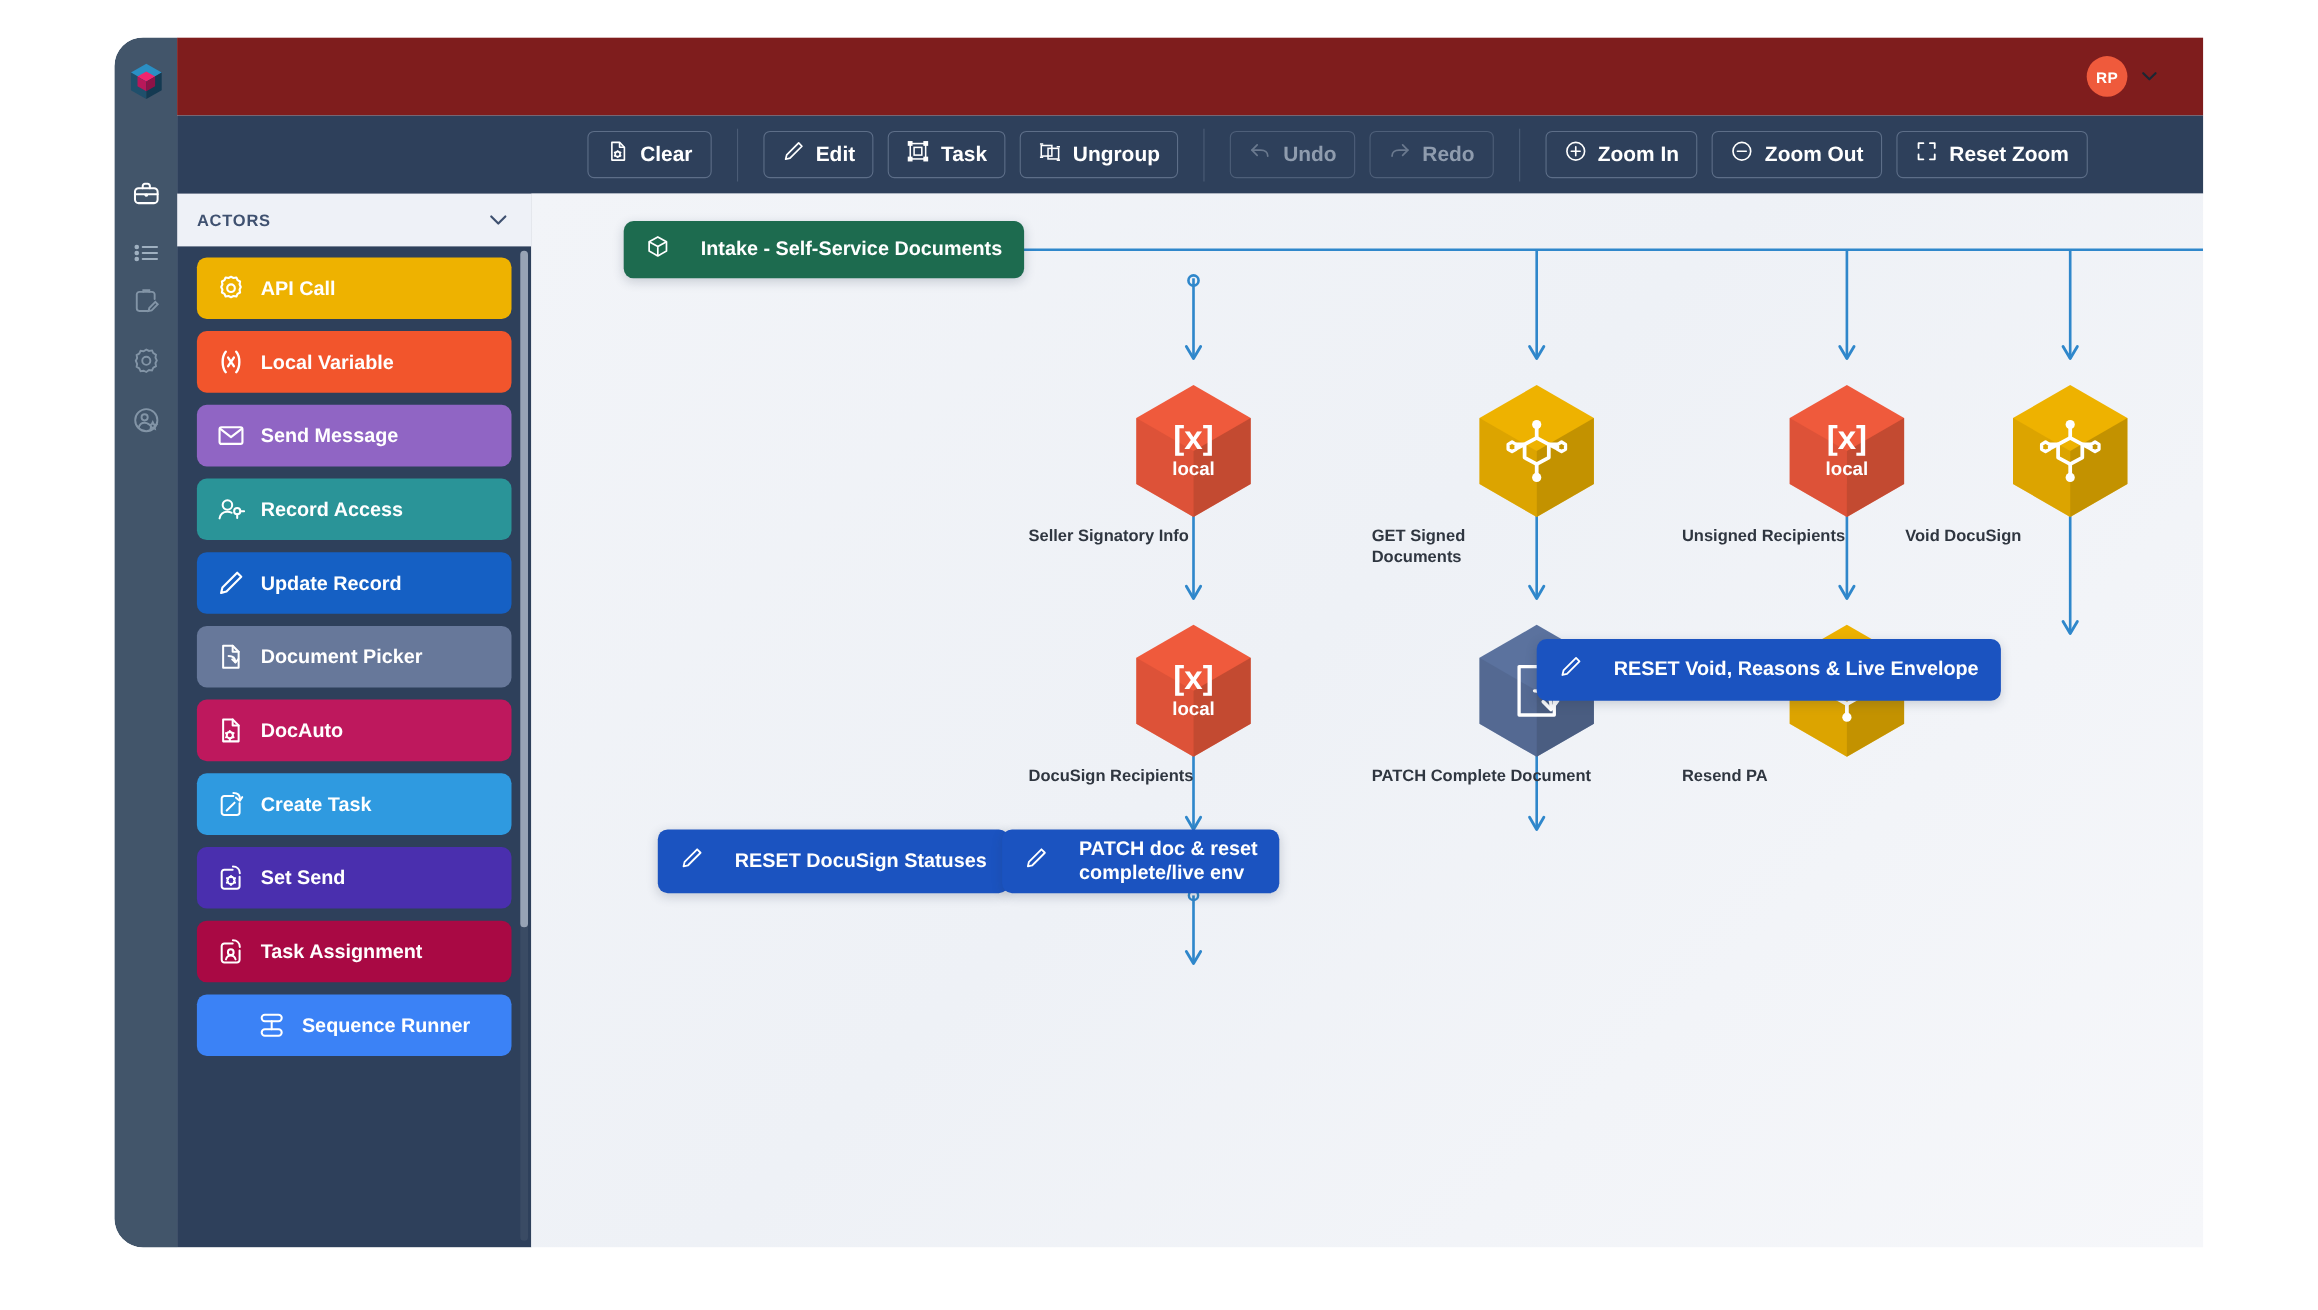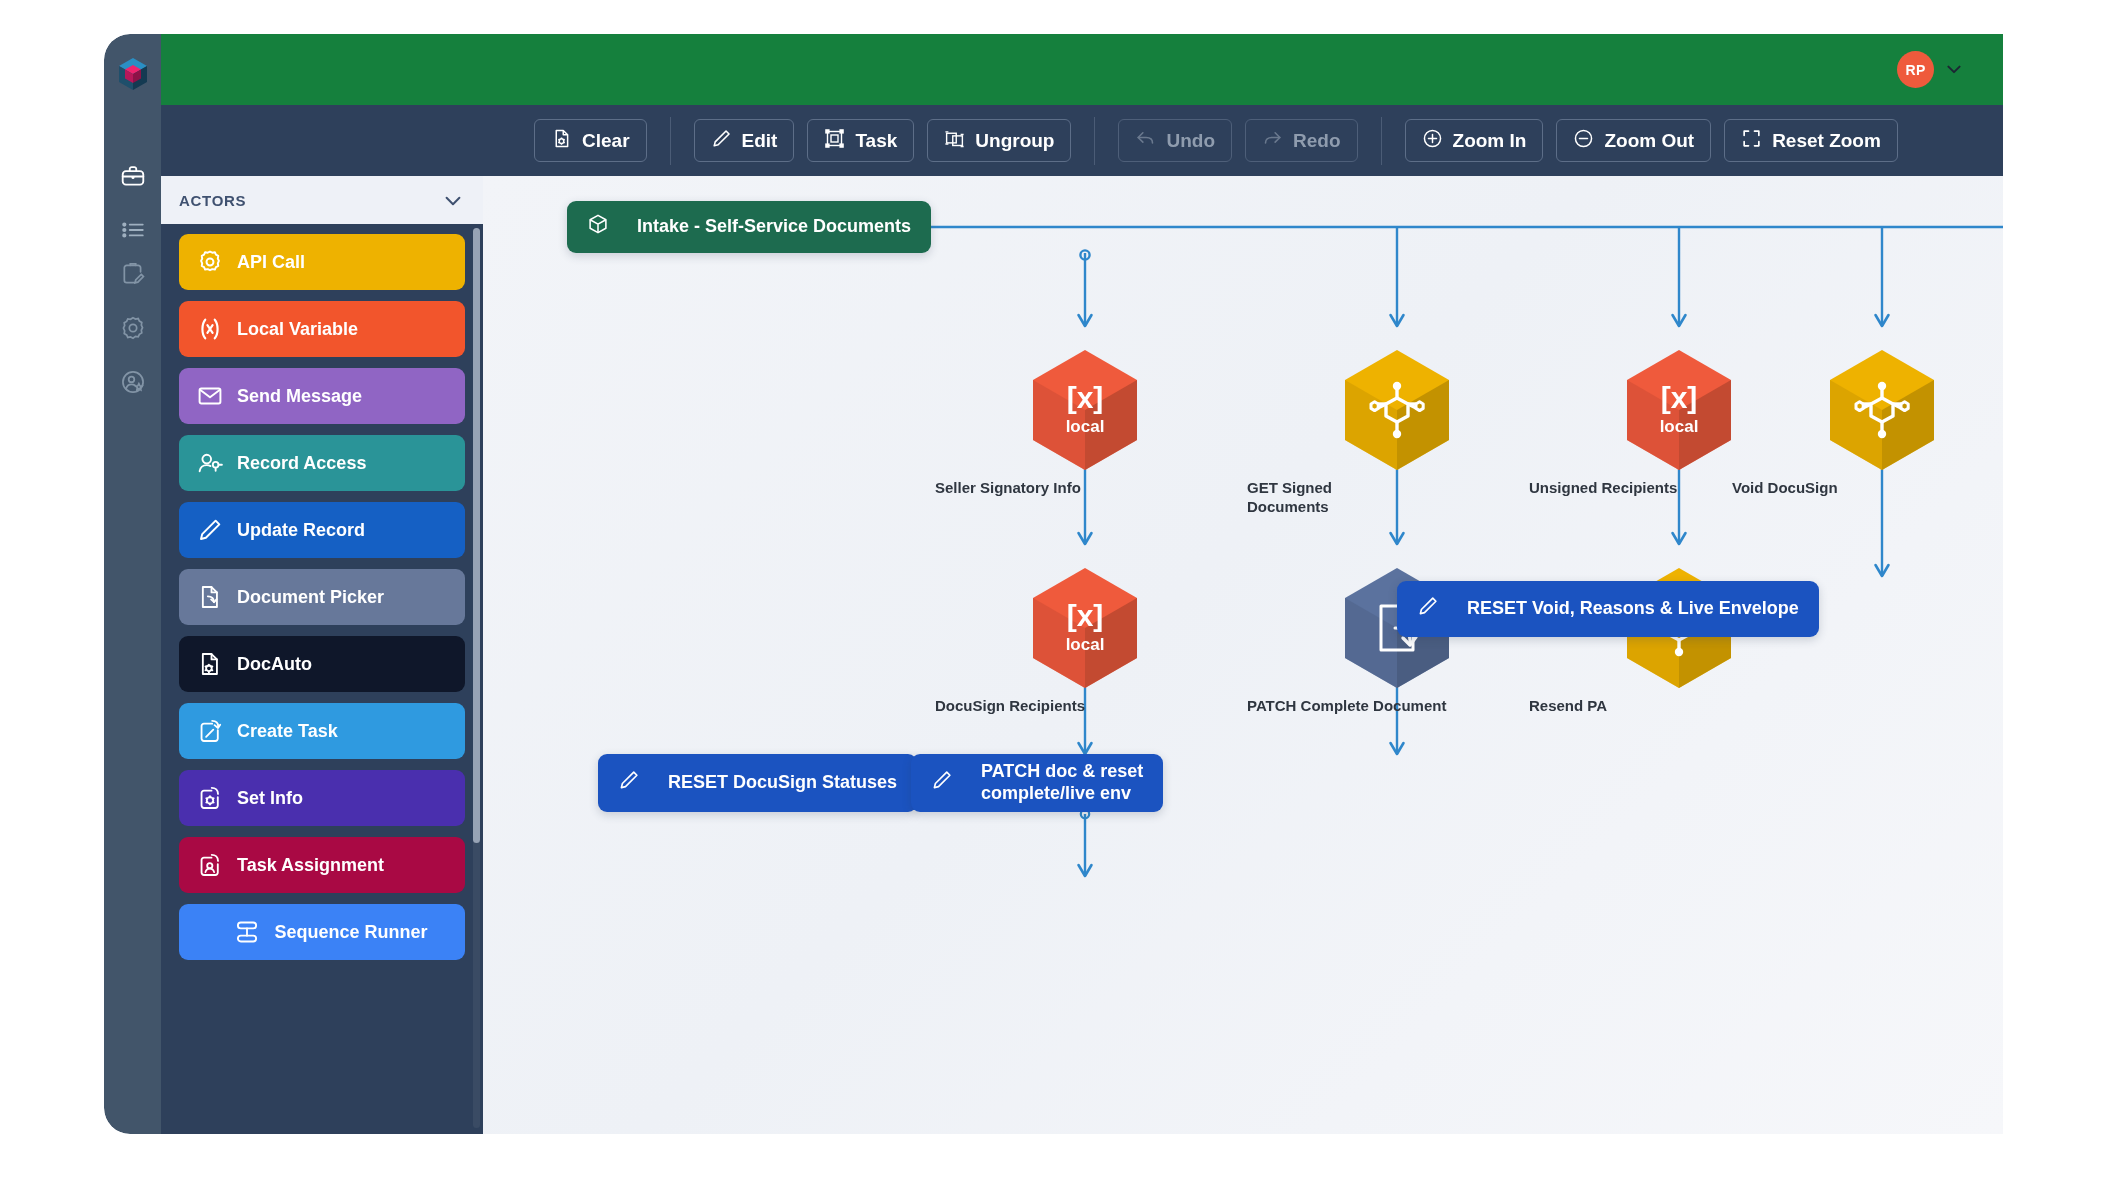--- a/index.html
+++ b/index.html
@@ -37,21 +37,21 @@
   .ri-1 { margin-top: 68px !important; }
   .ri-2 { margin-top: 22px !important; }
   .ri-3 { margin-top: 12px !important; }
   .ri-4 { margin-top: 22px !important; }
   .ri-5 { margin-top: 22px !important; }
 
   
   #header {
     position: absolute; left: 57px; top: 0;
     width: 1842px; height: 71px;
-    background: #15803d;
+    background: #7f1d1d;
     display: flex; align-items: center; justify-content: flex-end;
     padding-right: 42px;
   }
   #avatar {
     width: 37px; height: 37px; border-radius: 50%;
     background: #ef5a3c; color: #fff;
     font-size: 14px; font-weight: bold;
     display: flex; align-items: center; justify-content: center;
     letter-spacing: .3px; cursor: pointer;
   }
@@ -400,21 +400,21 @@
           <span class="ac-ico">
             <svg viewBox="0 0 24 24" fill="none" stroke="#fff" stroke-width="1.7" stroke-linecap="round" stroke-linejoin="round">
               <path d="M5.4 2.8h8l5 5v13.4h-13z"></path>
               <path d="M13.4 2.8v5h5"></path>
               <path d="M10 11.4c3.4 0 5.6 1.8 5.6 5.2"></path>
               <path d="M13 14.2l2.8 2.6 2.4-2.8"></path>
             </svg>
           </span>
           <span>Document Picker</span>
         </div>
-        <div class="actor" style="background: #0f172a;">
+        <div class="actor" style="background: #be185d;">
           <span class="ac-ico">
             <svg viewBox="0 0 24 24" fill="none" stroke="#fff" stroke-width="1.7" stroke-linecap="round" stroke-linejoin="round">
               <path d="M5.4 2.8h8l5 5v13.4h-13z"></path>
               <path d="M13.4 2.8v5h5"></path>
               <circle cx="11" cy="16" r="2.6"></circle>
               <path d="M11 12.6v1M11 19.4v1M7.8 14.2l.9.5M13.3 17.3l.9.5M7.8 17.8l.9-.5M13.3 14.7l.9-.5"></path>
             </svg>
           </span>
           <span>DocAuto</span>
         </div>
@@ -431,21 +431,21 @@
         </div>
         <div class="actor" style="background: rgb(74, 47, 174);">
           <span class="ac-ico">
             <svg viewBox="0 0 24 24" fill="none" stroke="#fff" stroke-width="1.7" stroke-linecap="round" stroke-linejoin="round">
               <path d="M19.2 11.2V19a2.2 2.2 0 0 1-2.2 2.2H6.4A2.2 2.2 0 0 1 4.2 19V7.4a2.2 2.2 0 0 1 2.2-2.2h7"></path>
               <path d="M13.6 2.6c3.4 0 5.8 2.2 5.8 5.6"></path>
               <circle cx="12" cy="14.2" r="3"></circle>
               <path d="M12 10.4v1.1M12 16.9v1.1M8.6 12.3l1 .6M14.4 15.5l1 .6M8.6 16.1l1-.6M14.4 12.9l1-.6"></path>
             </svg>
           </span>
-          <span>Set Info</span>
+          <span>Set Send</span>
         </div>
         <div class="actor" style="background: rgb(169, 9, 68);">
           <span class="ac-ico">
             <svg viewBox="0 0 24 24" fill="none" stroke="#fff" stroke-width="1.7" stroke-linecap="round" stroke-linejoin="round">
               <path d="M19.2 11.2V19a2.2 2.2 0 0 1-2.2 2.2H6.4A2.2 2.2 0 0 1 4.2 19V7.4a2.2 2.2 0 0 1 2.2-2.2h7"></path>
               <path d="M13.6 2.6c3.4 0 5.8 2.2 5.8 5.6"></path>
               <circle cx="11.8" cy="12.6" r="2.4"></circle>
               <path d="M7.8 18.6c.5-2.1 2-3.3 4-3.3s3.5 1.2 4 3.3"></path>
             </svg>
           </span>

